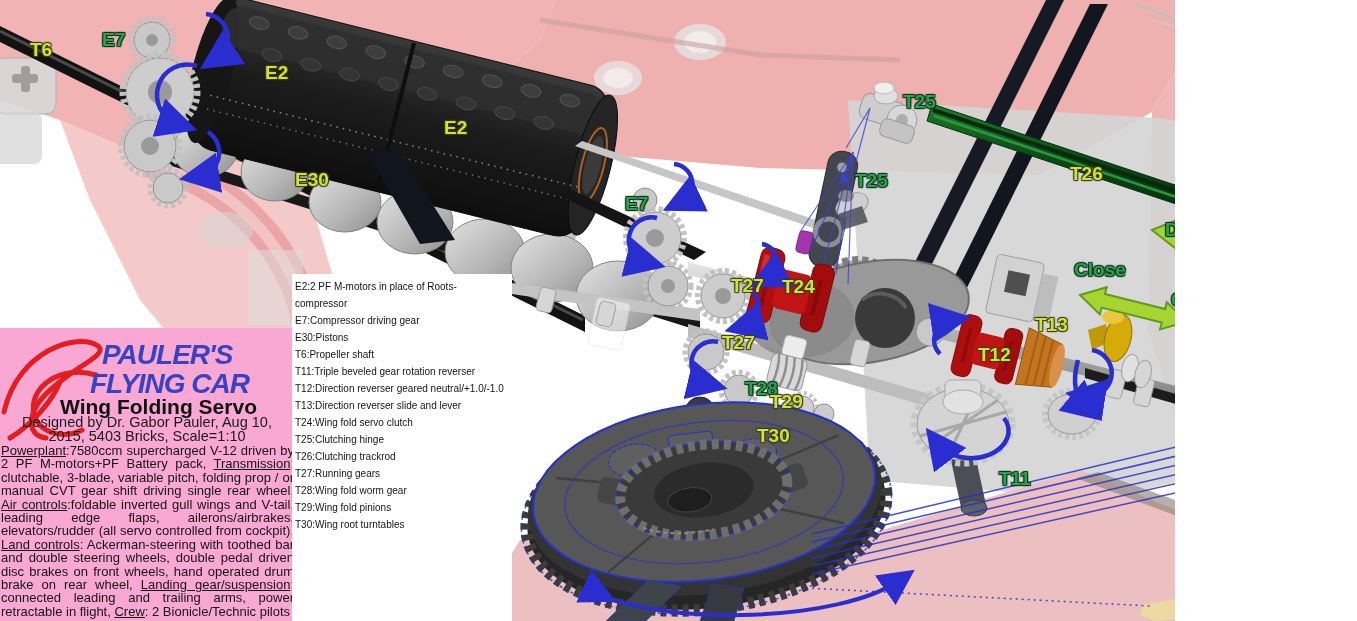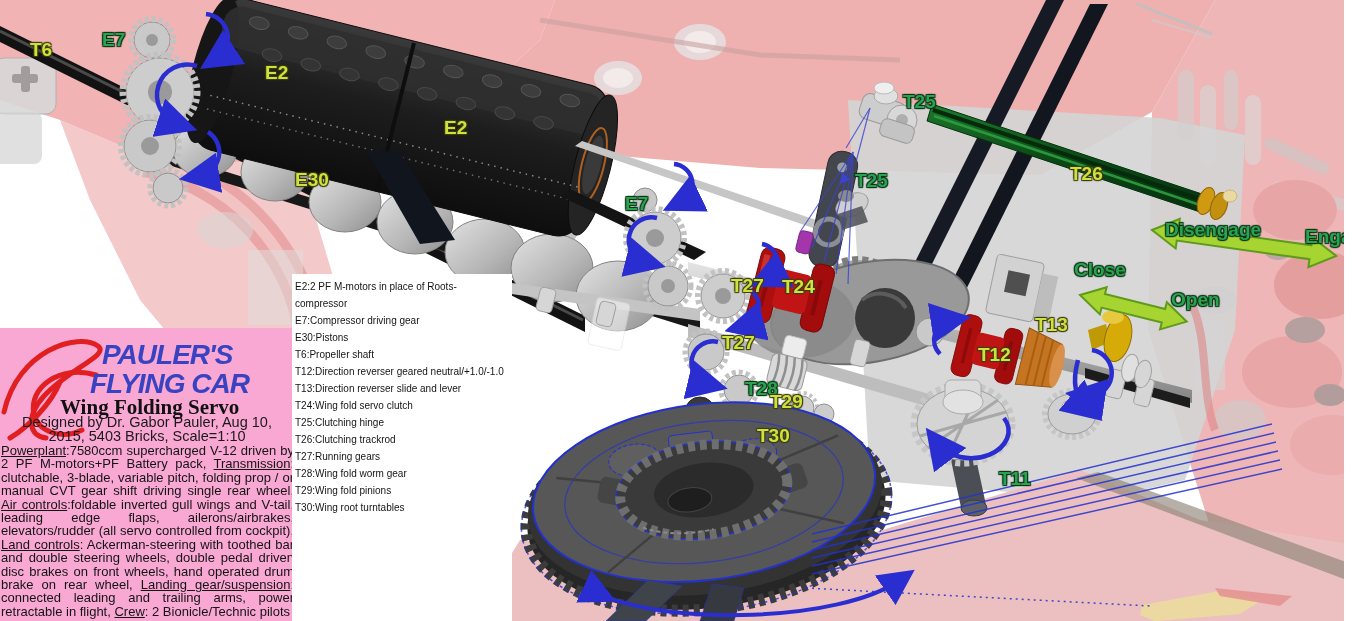--- a/index.html
+++ b/index.html
@@ -1,32 +1,32 @@
 <!DOCTYPE html>
 <html style="--label-yellow: #cfe23b; --label-green: #2aa351; --arrow-blue: #2a2ed0; --rod-green: #0d5a1c; --clutch-red: #b31111; --accent-gold: #d3a50e; --brand-blue: #3943c2; --logo-red: #e01818; --ghost-pink: #f0b2b2;"><head>
 <meta charset="utf-8">
 <style>
   html,body{margin:0;padding:0;background:#fff;}
-  #stage{position:relative;width:1344px;height:621px;overflow:hidden;background:#fff;
+  #stage{position:relative;width:1175px;height:621px;overflow:hidden;background:#fff;
          font-family:"Liberation Sans",sans-serif;}
   #scene{position:absolute;left:0;top:0;}
   
   .callout{position:absolute;font-weight:bold;font-size:19px;line-height:1;white-space:nowrap;}
   .callout.yellow{color:var(--label-yellow,#cfe23b);
     text-shadow:1px 1px 1px #3c3c10,-1px -1px 1px #3c3c10,1px -1px 1px #3c3c10,-1px 1px 1px #3c3c10;}
   .callout.green{color:var(--label-green,#2aa351);
     text-shadow:1px 1px 1px #0b3317,-1px -1px 1px #0b3317,1px -1px 1px #0b3317,-1px 1px 1px #0b3317;}
   
   #info-panel{position:absolute;left:0;top:328px;width:294px;height:293px;background:#f9a8d4;}
   #monogram{position:absolute;left:0;top:2px;}
   .brand1{position:absolute;left:102px;top:11px;font-size:28px;font-weight:bold;font-style:italic;
           color:var(--brand-blue,#3943c2);letter-spacing:-1px;white-space:nowrap;}
   .brand2{position:absolute;left:90px;top:40px;font-size:28px;font-weight:bold;font-style:italic;
           color:var(--brand-blue,#3943c2);letter-spacing:-1px;white-space:nowrap;}
-  .subtitle{position:absolute;left:60px;top:67px;font-size:21px;font-weight:bold;color:#111;white-space:nowrap;font-family:Liberation Serif, serif;}
+  .subtitle{position:absolute;left:60px;top:67px;font-size:21px;font-weight:bold;color:#111;white-space:nowrap;}
   .byline{position:absolute;left:0;top:88px;width:100%;text-align:center;font-size:14.5px;color:#1a1a1a;line-height:13.5px;}
   .byline2{top:102px;text-align:center;}
   #specs{position:absolute;left:1px;top:116px;width:293px;font-size:13px;line-height:13.4px;
          color:#141414;text-align:justify;}
   #specs .u{text-decoration:underline;}
   
   #legend-panel{position:absolute;left:292px;top:274px;width:220px;height:347px;background:#fff;padding:4px 0 0 3px;box-sizing:border-box;}
   .legend-item{font-size:10px;line-height:17px;color:#141414;width:212px;}
 </style>
 </head>
@@ -478,20 +478,21 @@
   <div class="byline byline2">2015, 5403 Bricks, Scale=1:10</div>
   <div id="specs"><span class="u">Powerplant</span><span>:7580ccm supercharged V-12 driven by 2 PF M-motors+PF Battery pack, </span><span class="u">Transmission</span><span>: clutchable, 3-blade, variable pitch, folding prop / or manual CVT gear shift driving single rear wheel, </span><span class="u">Air controls</span><span>:foldable inverted gull wings and V-tail, leading edge flaps, ailerons/airbrakes, elevators/rudder (all servo controlled from cockpit), </span><span class="u">Land controls</span><span>: Ackerman-steering with toothed bar and double steering wheels, double pedal driven disc brakes on front wheels, hand operated drum brake on rear wheel, </span><span class="u">Landing gear/suspension</span><span>: connected leading and trailing arms, power retractable in flight, </span><span class="u">Crew</span><span>: 2 Bionicle/Technic pilots</span></div>
 </div>
 
 <div id="legend-panel">
   <div>
         <div class="legend-item">E2:2 PF M-motors in place of Roots-compressor</div>
         <div class="legend-item">E7:Compressor driving gear</div>
         <div class="legend-item">E30:Pistons</div>
         <div class="legend-item">T6:Propeller shaft</div>
+        <div class="legend-item">T11:Triple beveled gear rotation reverser</div>
         <div class="legend-item">T12:Direction reverser geared neutral/+1.0/-1.0</div>
         <div class="legend-item">T13:Direction reverser slide and lever</div>
         <div class="legend-item">T24:Wing fold servo clutch</div>
         <div class="legend-item">T25:Clutching hinge</div>
         <div class="legend-item">T26:Clutching trackrod</div>
         <div class="legend-item">T27:Running gears</div>
         <div class="legend-item">T28:Wing fold worm gear</div>
         <div class="legend-item">T29:Wing fold pinions</div>
         <div class="legend-item">T30:Wing root turntables</div>
       </div>

